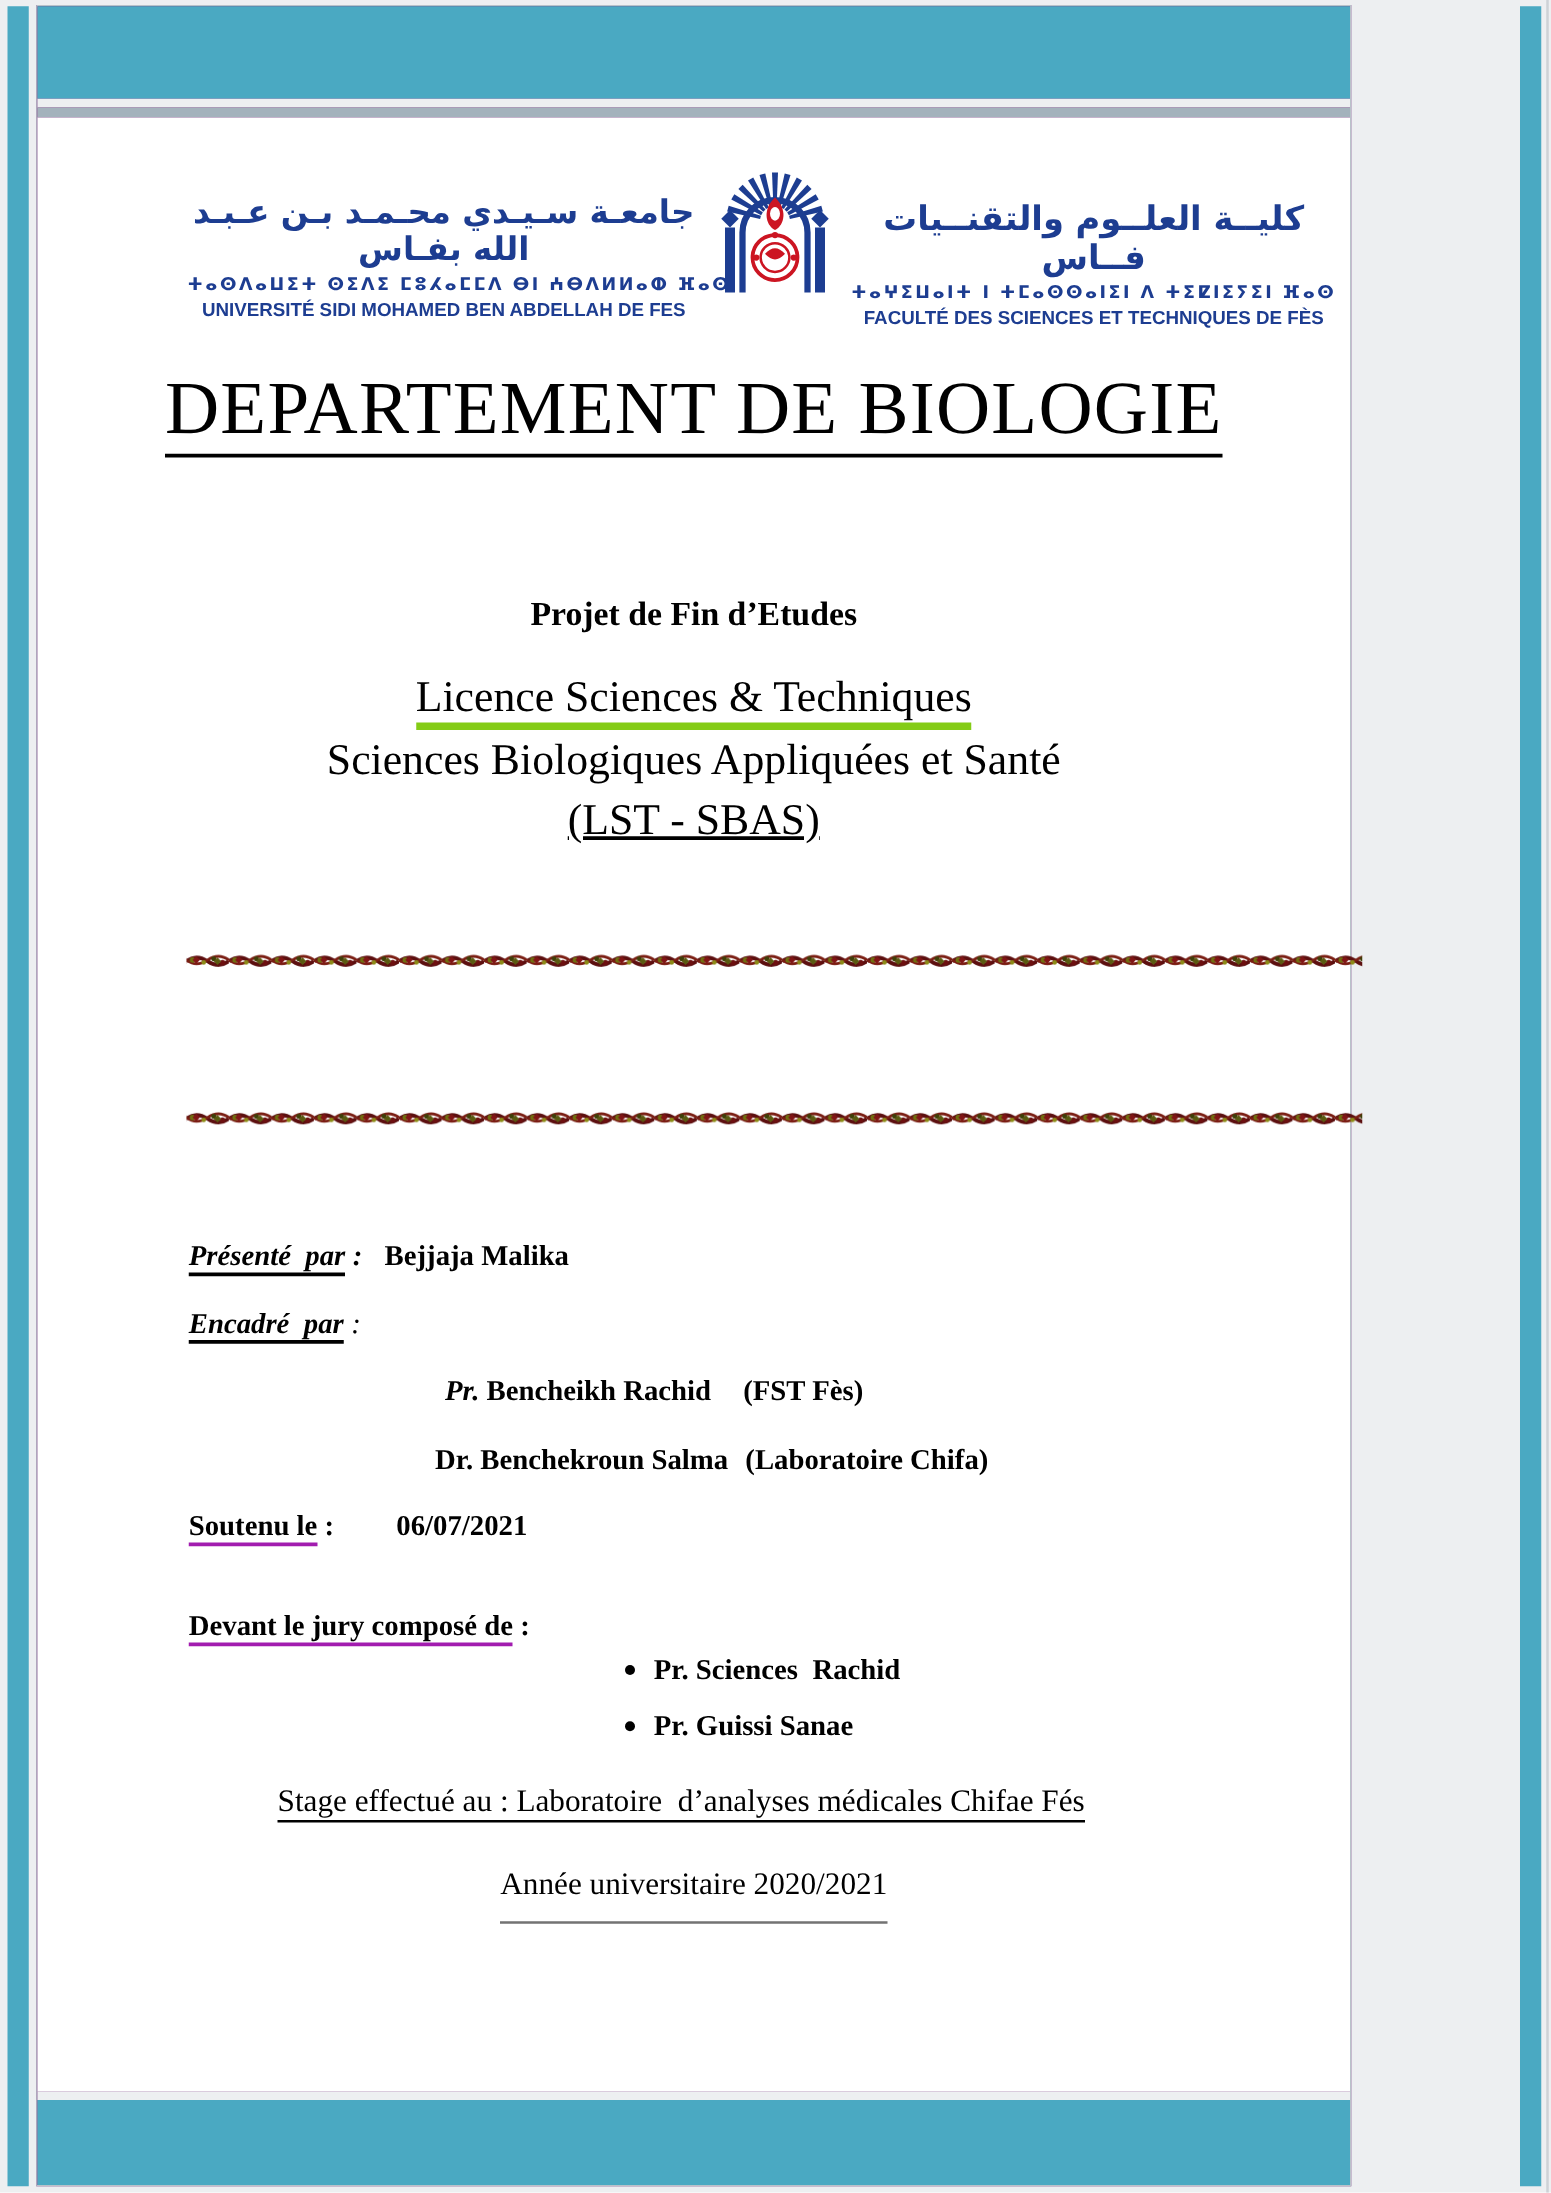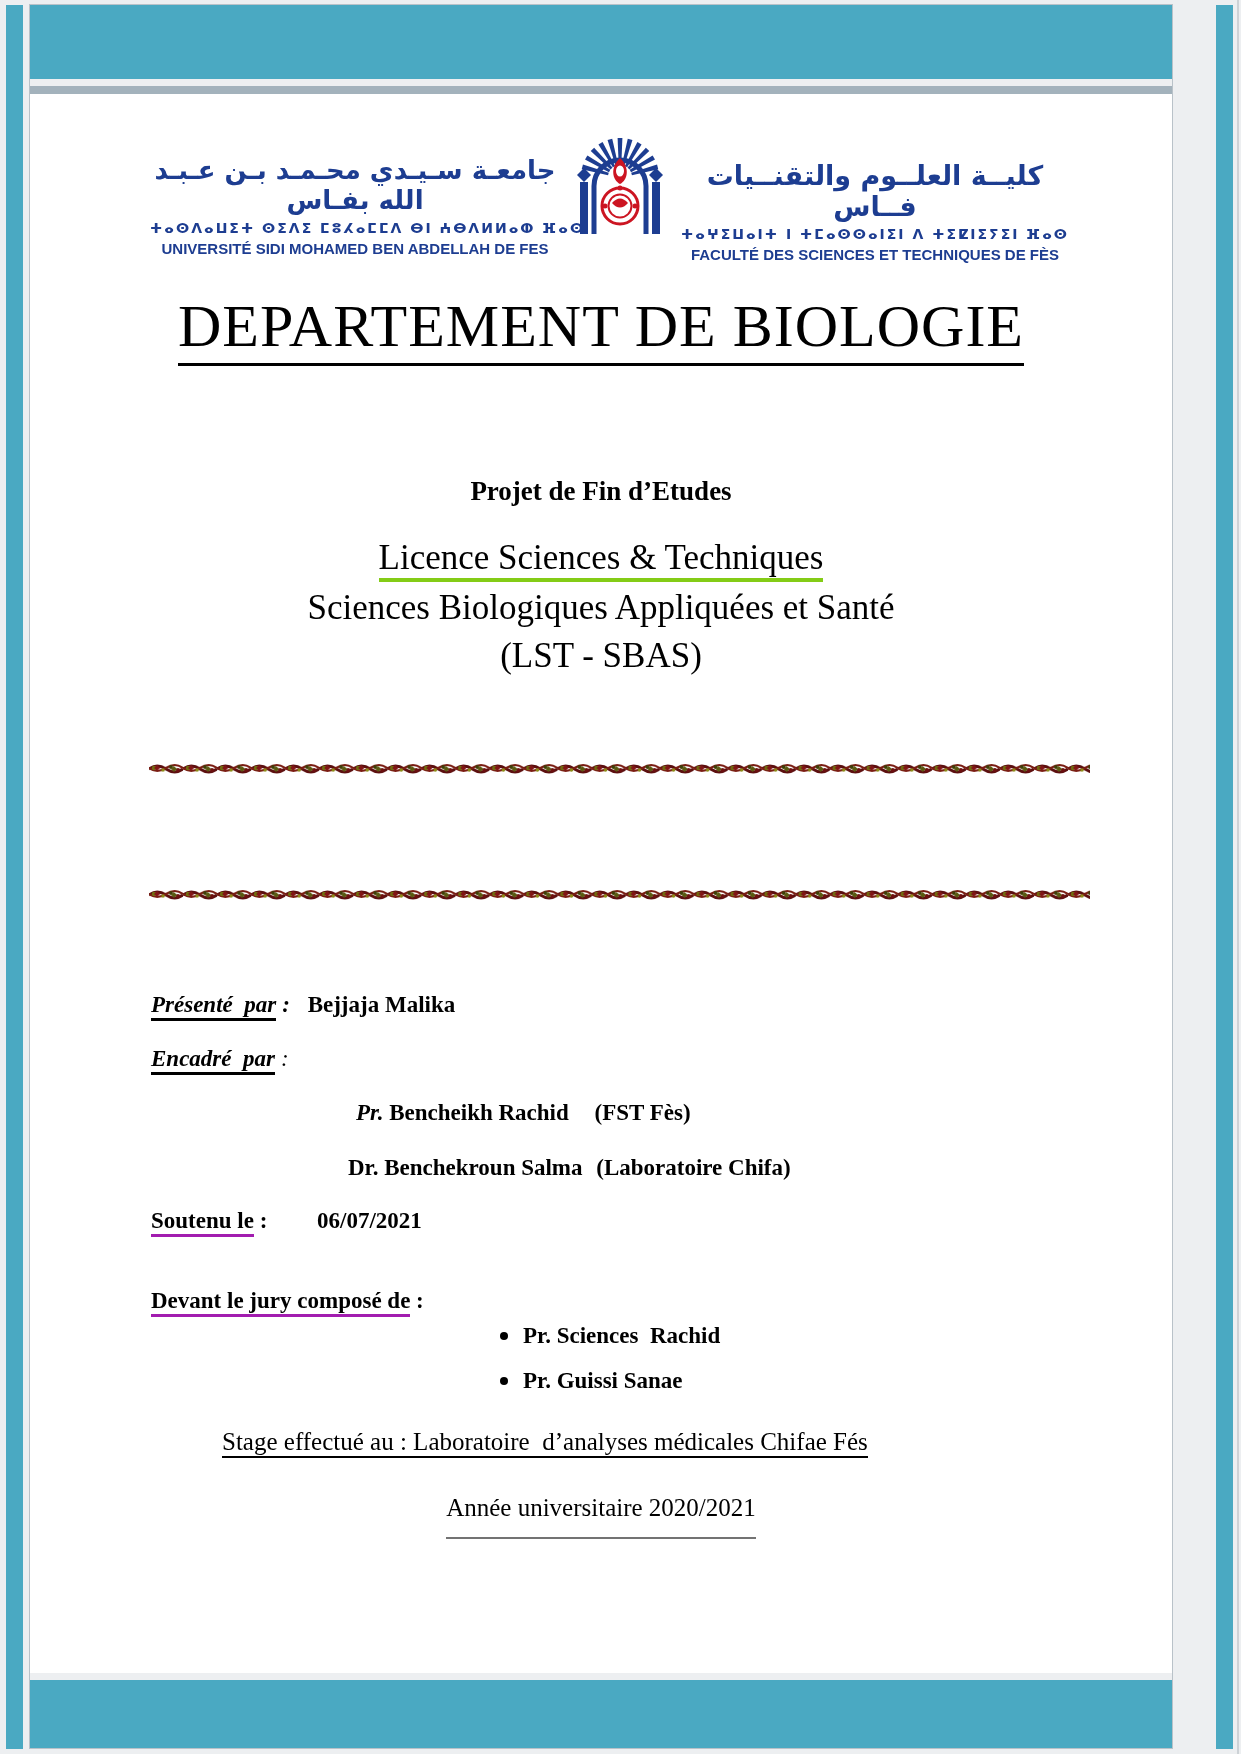--- a/index.html
+++ b/index.html
@@ -8,21 +8,21 @@
     background:#edeff1;
     font-family:"Liberation Serif", serif;
     color:#000;
   }
   
   .side-strip{position:absolute;top:5px;bottom:5px;width:17px;background:#4aa9c2;}
   .side-strip.left{left:6px;}
   .side-strip.right{left:1216px;}
   .edge-line{position:absolute;top:0;bottom:0;right:2px;width:2px;background:#cdd2d6;}
   .sheet{
-    position:absolute;left:29px;top:4px;width:1144px;height:1745px;
+    position:absolute;left:29px;top:4px;width:1052px;height:1745px;
     border:1px solid #b9c2c9;background:#701a75;
     display:flex;flex-direction:column;box-sizing:border-box;
   }
   .teal-band{background:#4aa9c2;}
   .band-top{height:74px;}
   .band-bottom{height:68px;}
   .gap-band{height:7px;background:#edeff1;}
   .gray-band{height:8px;background:#a3b2bc;}
   .white-area{flex:1;background:#ffffff;position:relative;}
 
@@ -45,23 +45,23 @@
   }
   .logo-wrap{position:absolute;left:512px;top:28px;width:156px;height:122px;
     display:flex;justify-content:center;}
 
   
   .center{position:absolute;left:0;width:100%;text-align:center;}
   .dept-title{top:198px;font-size:60px;letter-spacing:1px;}
   .dept-title span{border-bottom:3px solid #000;padding-bottom:4px;}
   .projet{top:382px;font-size:27px;font-weight:bold;}
   .licence{top:444px;font-size:35px;}
-  .licence span{border-bottom:4px solid #84cc16;padding-bottom:1px;}
+  .licence span{border-bottom:6px solid #84cc16;padding-bottom:1px;}
   .program{top:494px;font-size:35px;}
-  .acronym{top:542px;font-size:35px;}
+  .acronym{top:542px;font-size:35px;text-decoration:underline;}
   .main-title{
     top:710px;font-size:40px;letter-spacing:0.5px;word-spacing:12px;
     white-space:pre-wrap;
   }
 
   
   .divider{position:absolute;left:119px;width:941px;height:13px;}
   .divider.d1{top:668px;}
   .divider.d2{top:794px;}
   .divider svg{display:block;width:100%;height:100%;}

